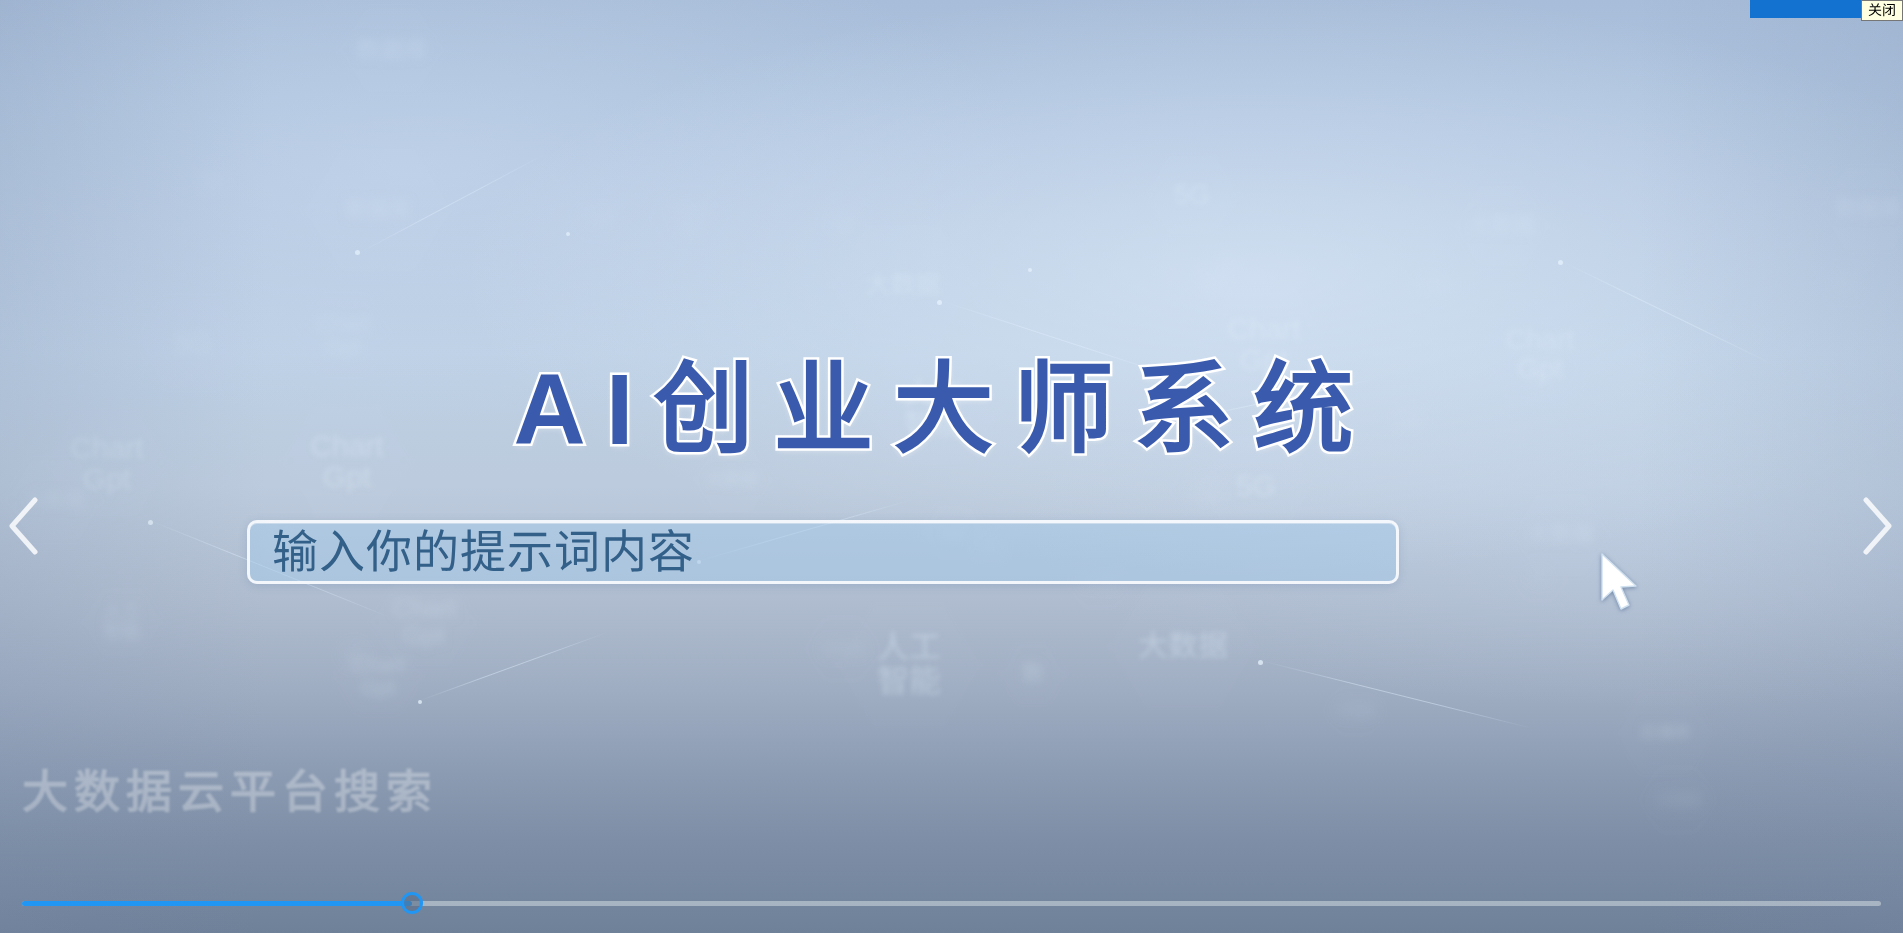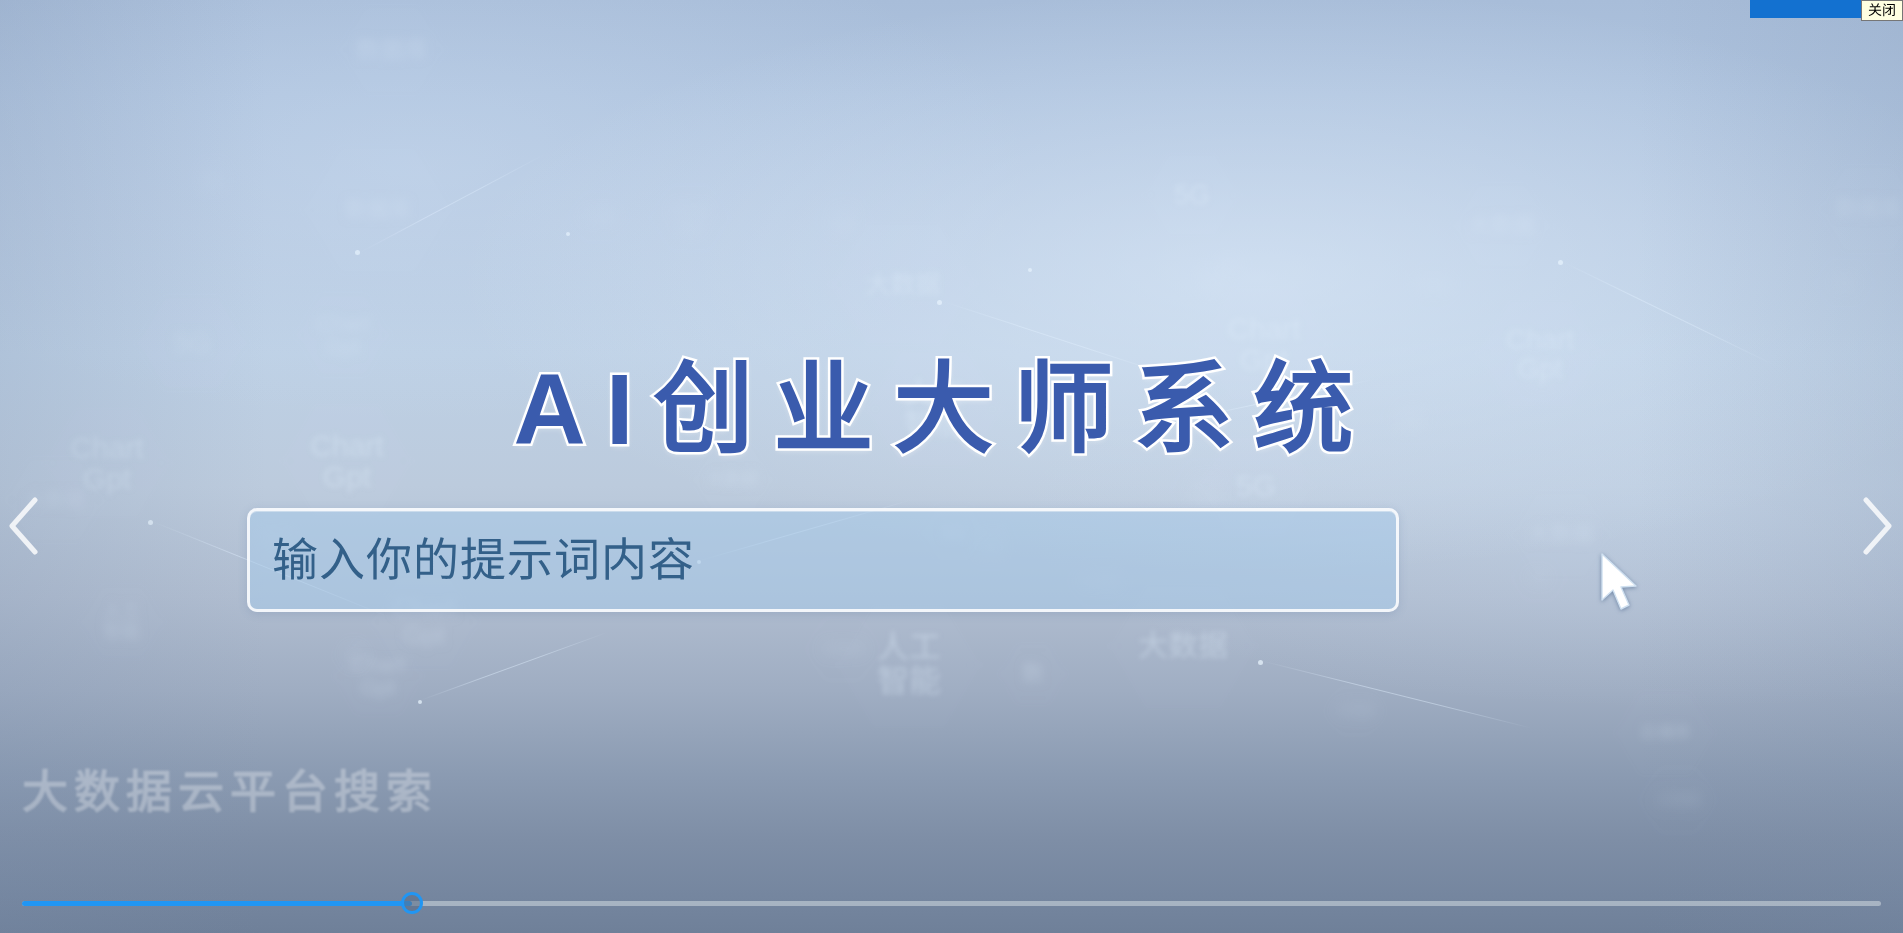--- a/index.html
+++ b/index.html
@@ -122,31 +122,32 @@
 
   
   .search-row {
     position:absolute;
     left:247px; top:508px;
     display:flex;
     align-items:center;
     gap:86px;
   }
   .search-input {
-    width:1152px; height:104px;
+    width:1152px; height:64px;
     border-radius:10px;
     border:3px solid rgba(255,255,255,0.85);
     background:rgba(168,203,233,0.55);
     box-shadow:0 2px 9px rgba(90,120,160,0.22), inset 0 1px 0 rgba(255,255,255,0.35);
     padding:0 22px;
     font-family:"Liberation Sans","DejaVu Sans",sans-serif;
     font-size:46px;
     color:#2f5b86;
     outline:none;
     letter-spacing:1px;
+    margin-top:12px;
   }
   .search-input::placeholder { color:#336089; opacity:1; }
 
   .search-btn {
     position:relative;
     width:225px; height:82px;
     border:none;
     border-radius:12px;
     background:
       linear-gradient(180deg, #b5d6ef 0%, #9dc8ea 38%, #8dbde5 60%, #7fb1dc 100%);

